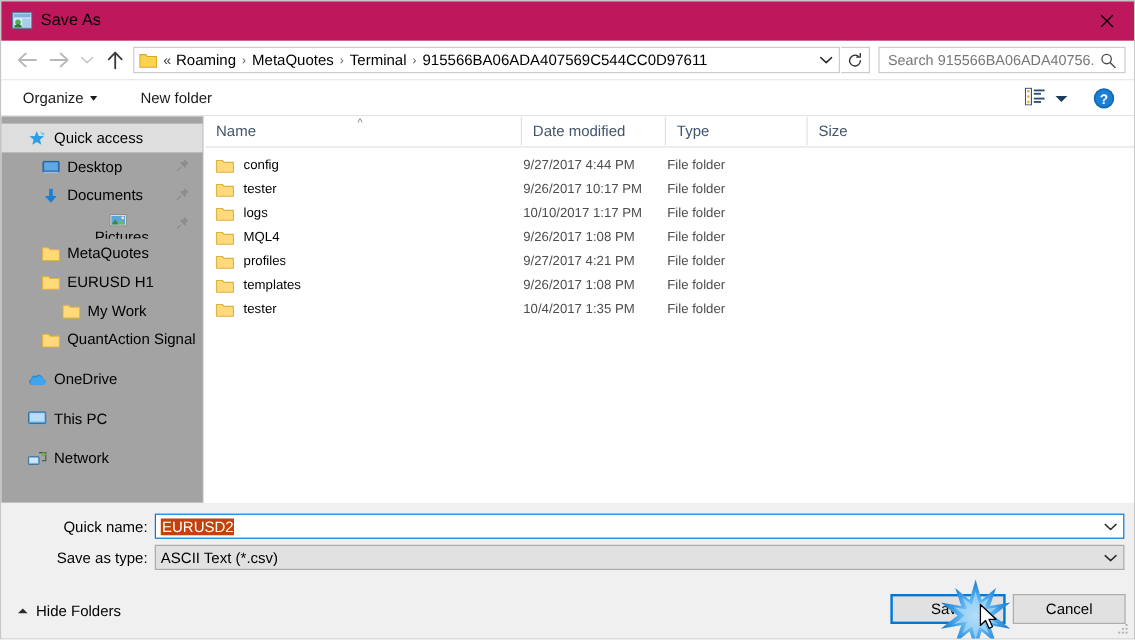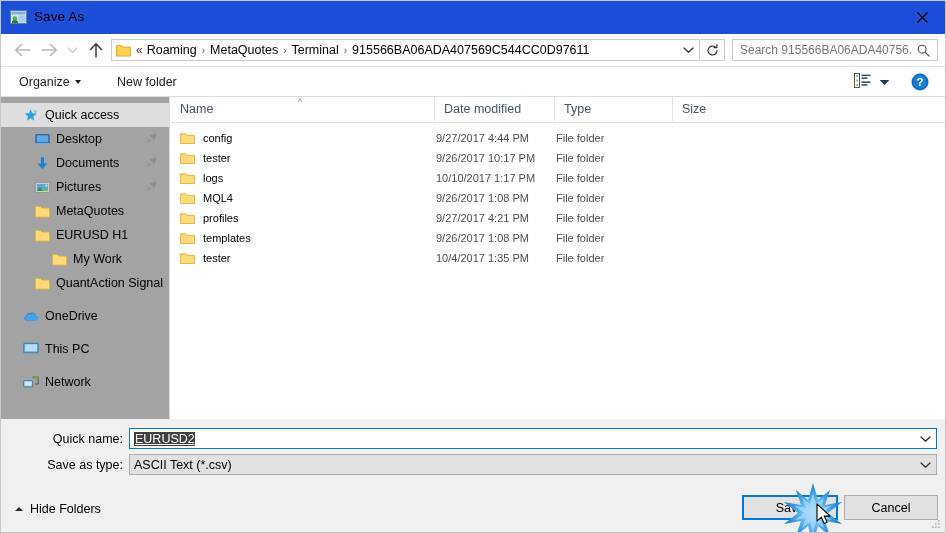--- a/index.html
+++ b/index.html
@@ -24,21 +24,21 @@
     color: #000;
     user-select: none;
   }
 
   
   .titlebar {
     position: absolute;
     left: 0; top: 0;
     width: 100%;
     height: 33px;
-    background: #1d4ed8;
+    background: #be185d;
     box-sizing: border-box;
   }
   .title-icon {
     position: absolute;
     left: 9px; top: 8px;
     width: 17px; height: 17px;
   }
   .title-text {
     position: absolute;
     left: 33px; top: 8px;
@@ -336,24 +336,23 @@
     border: 1px solid #acacac;
     background: #e1e1e1;
   }
   .combo-value {
     flex: 1 1 auto;
     padding-left: 4px;
     overflow: hidden;
     white-space: nowrap;
   }
   .sel-text {
-    background: #404040;
+    background: #c2410c;
     color: #ffffff;
     padding: 1px 0 1px 1px;
-    text-decoration: underline;
   }
   .combo-arrow {
     flex: 0 0 auto;
     width: 22px;
     display: flex;
     align-items: center;
     justify-content: center;
   }
 
   .hide-folders {
@@ -576,21 +575,21 @@
         </span>
         <span class="side-label">Documents</span>
         <span class="pin">
           <svg width="11" height="11" viewBox="0 0 11 11">
             <path d="M6.9 0.9 L10.1 4.1 L8.3 5 L7.4 8.3 L2.7 3.6 L6 2.7 Z" fill="#8d8d8d"></path>
             <path d="M3.4 7.6 L0.8 10.2" stroke="#8d8d8d" stroke-width="1.1" stroke-linecap="round"></path>
           </svg>
         </span>
       </div>
 
-      <div class="side-item" style="padding-left:33px;">
+      <div class="side-item" style="padding-left:33px;flex-direction:column;">
         <span class="side-ico">
           <svg width="15" height="15" viewBox="0 0 15 15">
             <rect x="0.7" y="2.8" width="13.6" height="9.4" fill="#e9e9e9" stroke="#8a8a8a" stroke-width="0.8"></rect>
             <rect x="1.8" y="3.9" width="11.4" height="7.2" fill="#5aa7dd"></rect>
             <path d="M1.8 11.1 L5.2 6.7 L7.8 11.1 Z" fill="#3e8b3e"></path>
             <path d="M7 11.1 L9.8 7.6 L13.2 11.1 Z" fill="#6fbb55"></path>
             <circle cx="11.3" cy="5.6" r="1.1" fill="#ffe98a"></circle>
           </svg>
         </span>
         <span class="side-label">Pictures</span>

